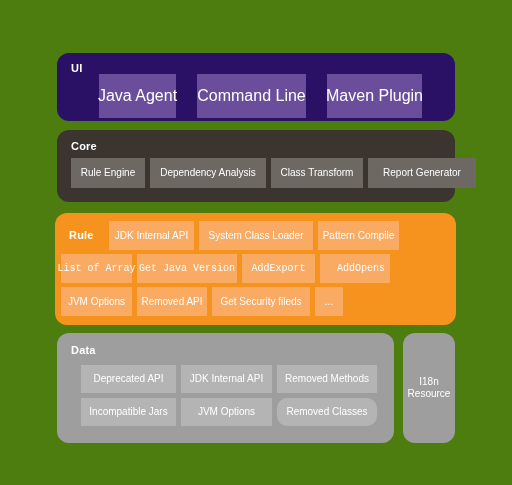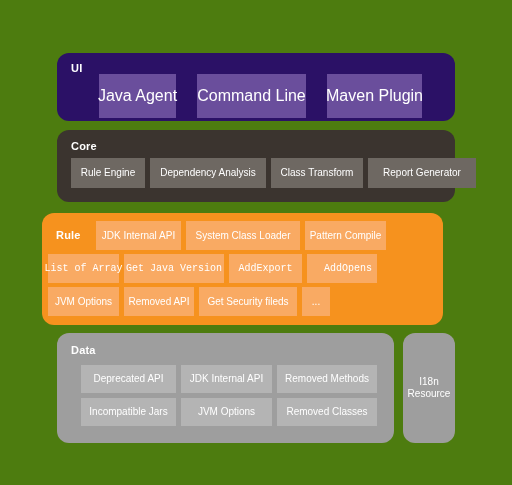--- a/index.html
+++ b/index.html
@@ -103,21 +103,21 @@
     background: #6E6862;
     font-size: 10px;
   }
   #core-row .chip:nth-child(1) { width: 74px; }
   #core-row .chip:nth-child(2) { width: 116px; }
   #core-row .chip:nth-child(3) { width: 92px; }
   #core-row .chip:nth-child(4) { width: 108px; }
 
   
   #layer-rule {
-    left: 42px;
+    left: 55px;
     top: 213px;
     width: 401px;
     height: 112px;
     background: #F6921E;
   }
   #layer-rule .layer-title {
     position: absolute;
     left: 14px;
     top: 16px;
   }
@@ -170,21 +170,21 @@
   .data-row .chip {
     height: 28px;
     background: #B4B4B4;
     font-size: 10px;
   }
   #data-row-0 .chip:nth-child(1) { width: 95px; }
   #data-row-0 .chip:nth-child(2) { width: 91px; }
   #data-row-0 .chip:nth-child(3) { width: 100px; }
   #data-row-1 .chip:nth-child(1) { width: 95px; }
   #data-row-1 .chip:nth-child(2) { width: 91px; }
-  #data-row-1 .chip:nth-child(3) { width: 100px; }
+  #data-row-1 .chip:nth-child(3) { width: 100px; border-radius: 10px; }
 
   
   #layer-i18n {
     left: 403px;
     top: 333px;
     width: 52px;
     height: 110px;
     background: #9E9E9E;
     display: flex;
     align-items: center;

